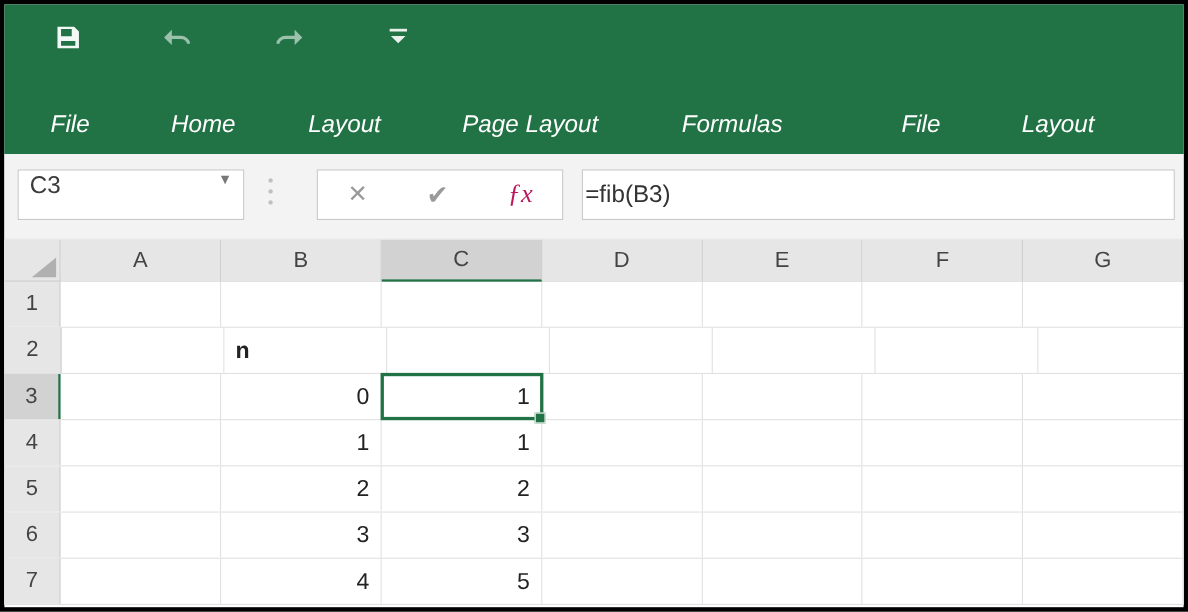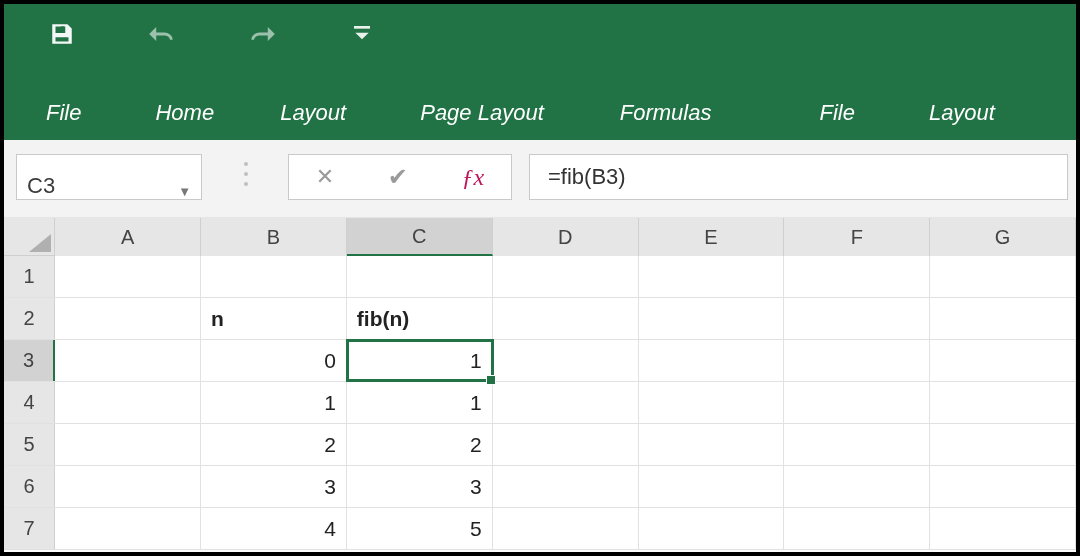--- a/index.html
+++ b/index.html
@@ -66,26 +66,26 @@
   .fbar-wrap {
     background: #f3f3f3;
     height: 78px;
     position: relative;
     border-bottom: 1px solid #e5e5e5;
   }
   .namebox {
     position: absolute;
     top: 14px;
     left: 12px;
-    width: 186px;
+    width: 206px;
     height: 46px;
     background: #fff;
     border: 1px solid #c9c9c9;
     display: flex;
-    align-items: flex-end;
+    align-items: flex-start;
     padding: 0 10px;
     font-size: 22px;
     color: #3b3b3b;
     justify-content: space-between;
   }
   .namebox .chev {
     color: #777;
     font-size: 13px;
   }
   .divider-dots {
@@ -120,21 +120,21 @@
   .formula-input {
     position: absolute;
     top: 14px;
     left: 525px;
     right: 8px;
     height: 46px;
     background: #fff;
     border: 1px solid #c9c9c9;
     display: flex;
     align-items: center;
-    padding: 0 18px;
+    padding: 0 2px;
     font-size: 22px;
     color: #333;
   }
 
   
   .sheet {
     position: relative;
     background: #fff;
   }
   .colheaders {
@@ -315,21 +315,20 @@
           <div class="cell cC left"></div>
           <div class="cell cD left"></div>
           <div class="cell cE left"></div>
           <div class="cell cF left"></div>
           <div class="cell cG left"></div>
         </div>
         <div class="row">
           <div class="rowh">2</div>
           <div class="cell cA left"></div>
           <div class="cell cB left bold">n</div>
-          <div class="cell cC left bold">fib(n)</div>
           <div class="cell cD left"></div>
           <div class="cell cE left"></div>
           <div class="cell cF left"></div>
           <div class="cell cG left"></div>
         </div>
         <div class="row">
           <div class="rowh sel">3</div>
           <div class="cell cA left"></div>
           <div class="cell cB right">0</div>
           <div class="cell cC right selected">1<div class="fill-handle"></div></div>

